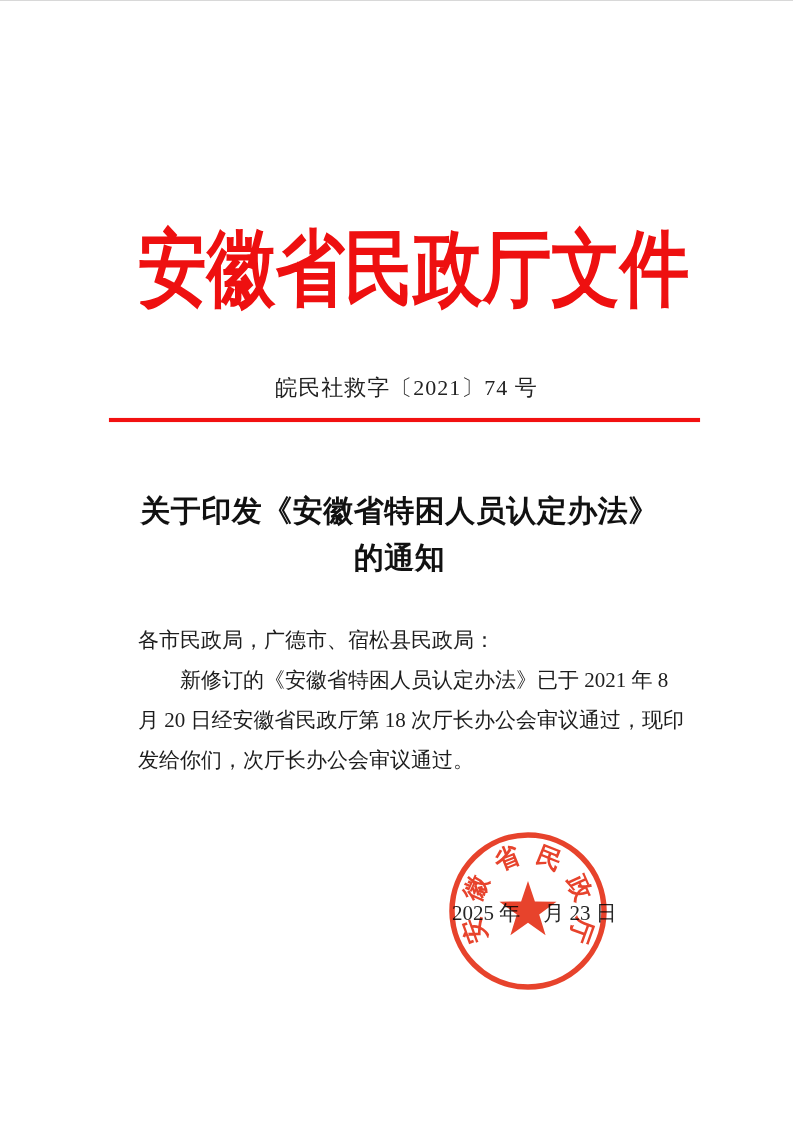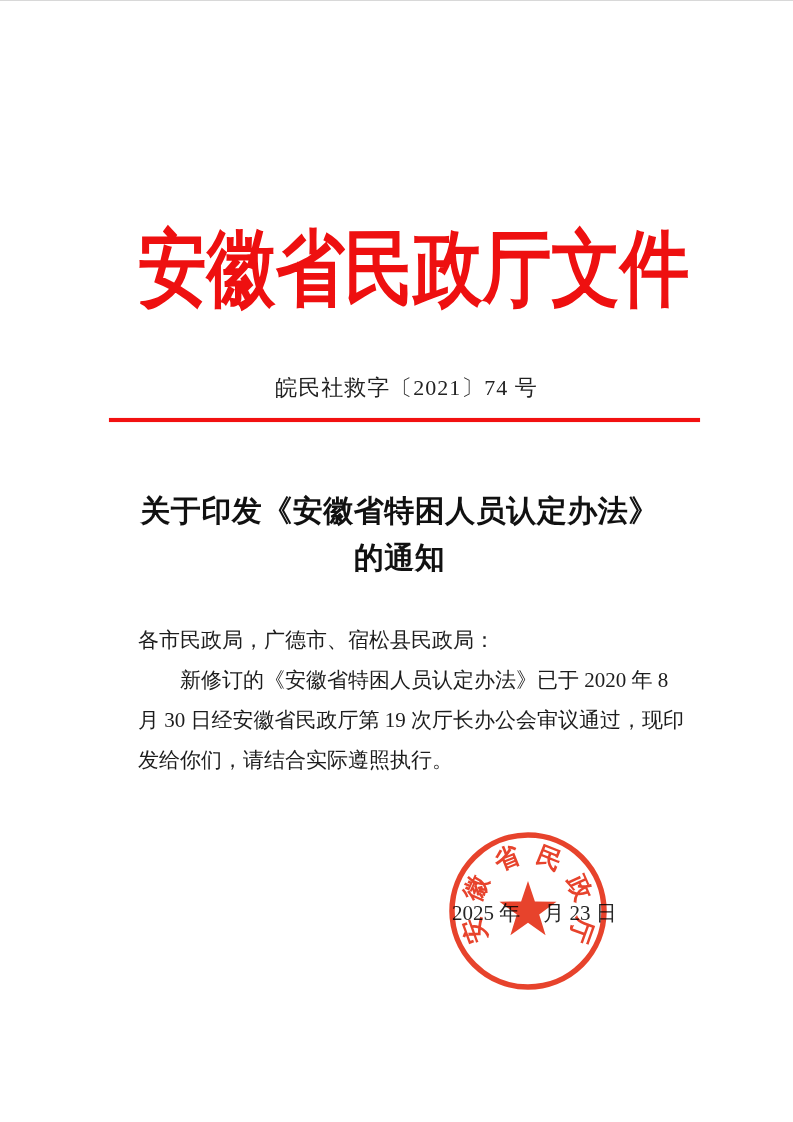--- a/index.html
+++ b/index.html
@@ -121,23 +121,23 @@
 
   <div id="red-rule"></div>
 
   <div id="notice-title">
     <div>关于印发《安徽省特困人员认定办法》</div>
     <div>的通知</div>
   </div>
 
   <div id="body-block">
     <div class="para-line">各市民政局，广德市、宿松县民政局：</div>
-    <div class="para-line indent">新修订的《安徽省特困人员认定办法》已于 2020 年 8</div>
-    <div class="para-line">月 30 日经安徽省民政厅第 19 次厅长办公会审议通过，现印</div>
-    <div class="para-line">发给你们，请结合实际遵照执行。</div>
+    <div class="para-line indent">新修订的《安徽省特困人员认定办法》已于 2021 年 8</div>
+    <div class="para-line">月 20 日经安徽省民政厅第 18 次厅长办公会审议通过，现印</div>
+    <div class="para-line">发给你们，次厅长办公会审议通过。</div>
   </div>
 
   <div id="date-row">
     <span>2025 年</span><span class="gap"></span><span>月 23 日</span>
   </div>
 
   <svg id="seal" viewBox="0 0 170 170" xmlns="http://www.w3.org/2000/svg">
     <circle cx="85" cy="85" r="76" fill="none" stroke-width="5.5" stroke="#e7432c"></circle>
     <polygon points="85,55 91.9,75.5 113.5,75.7 96.2,88.6 102.6,109.3 85,96.8 67.4,109.3 73.8,88.6 56.5,75.7 78.1,75.5" fill="#e7432c"></polygon>
     <text text-anchor="middle" dominant-baseline="central" font-size="25" transform="translate(31.4,104.5) rotate(-110)" fill="#e7432c">安</text>

